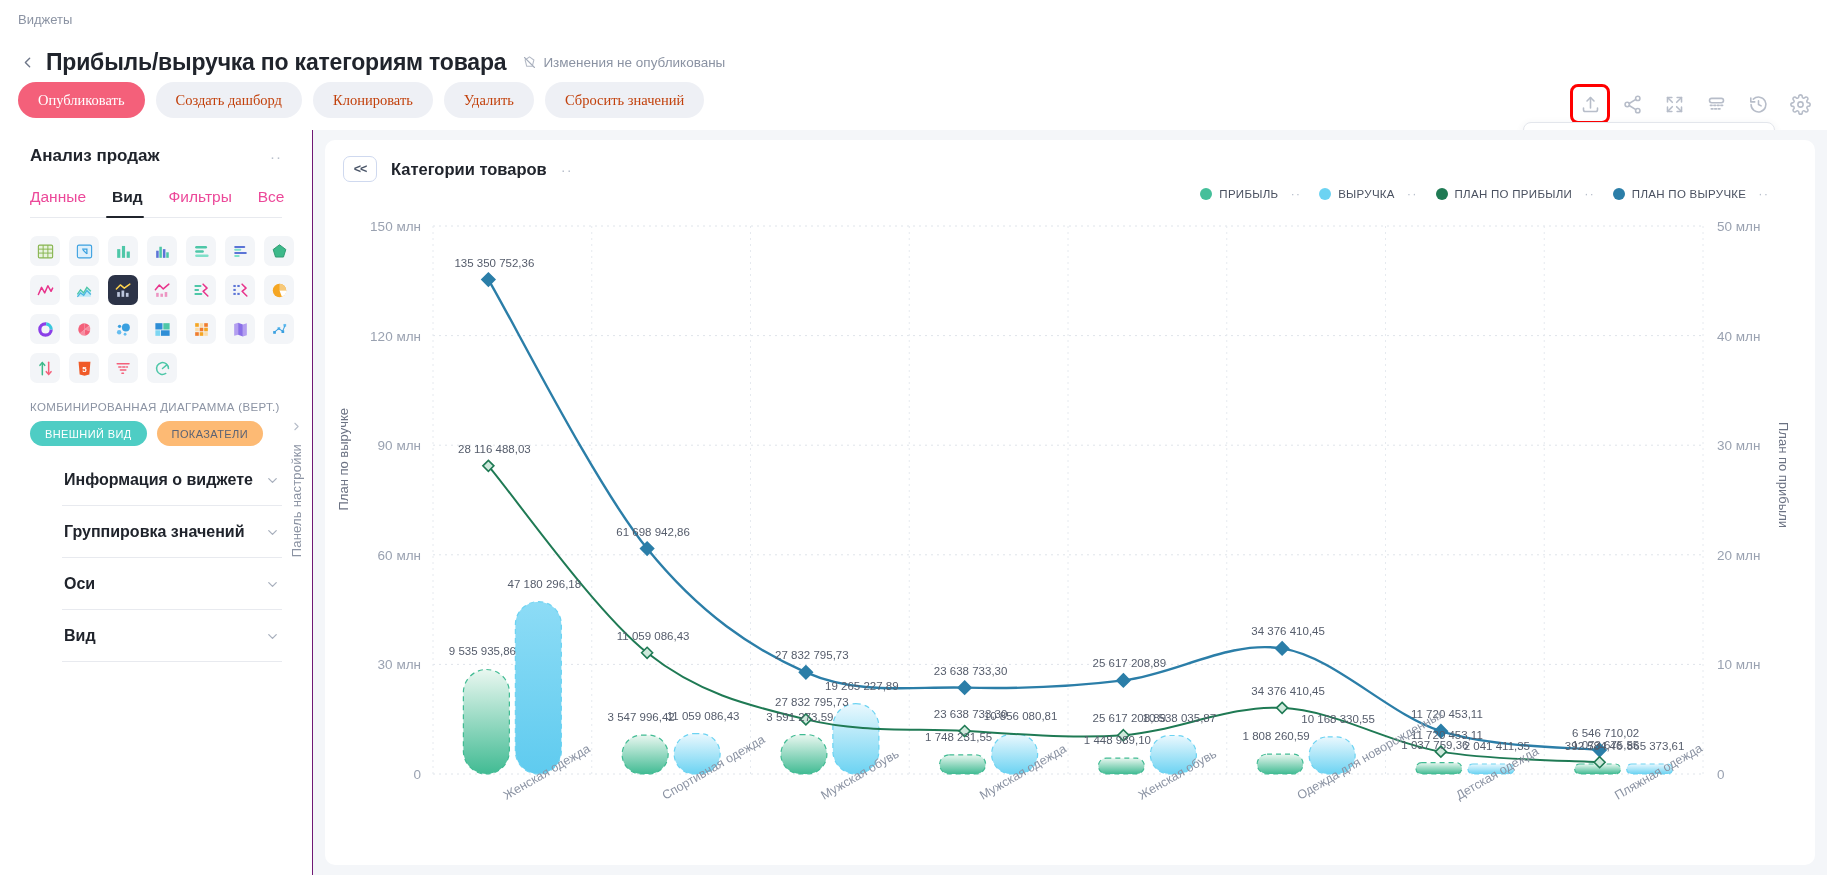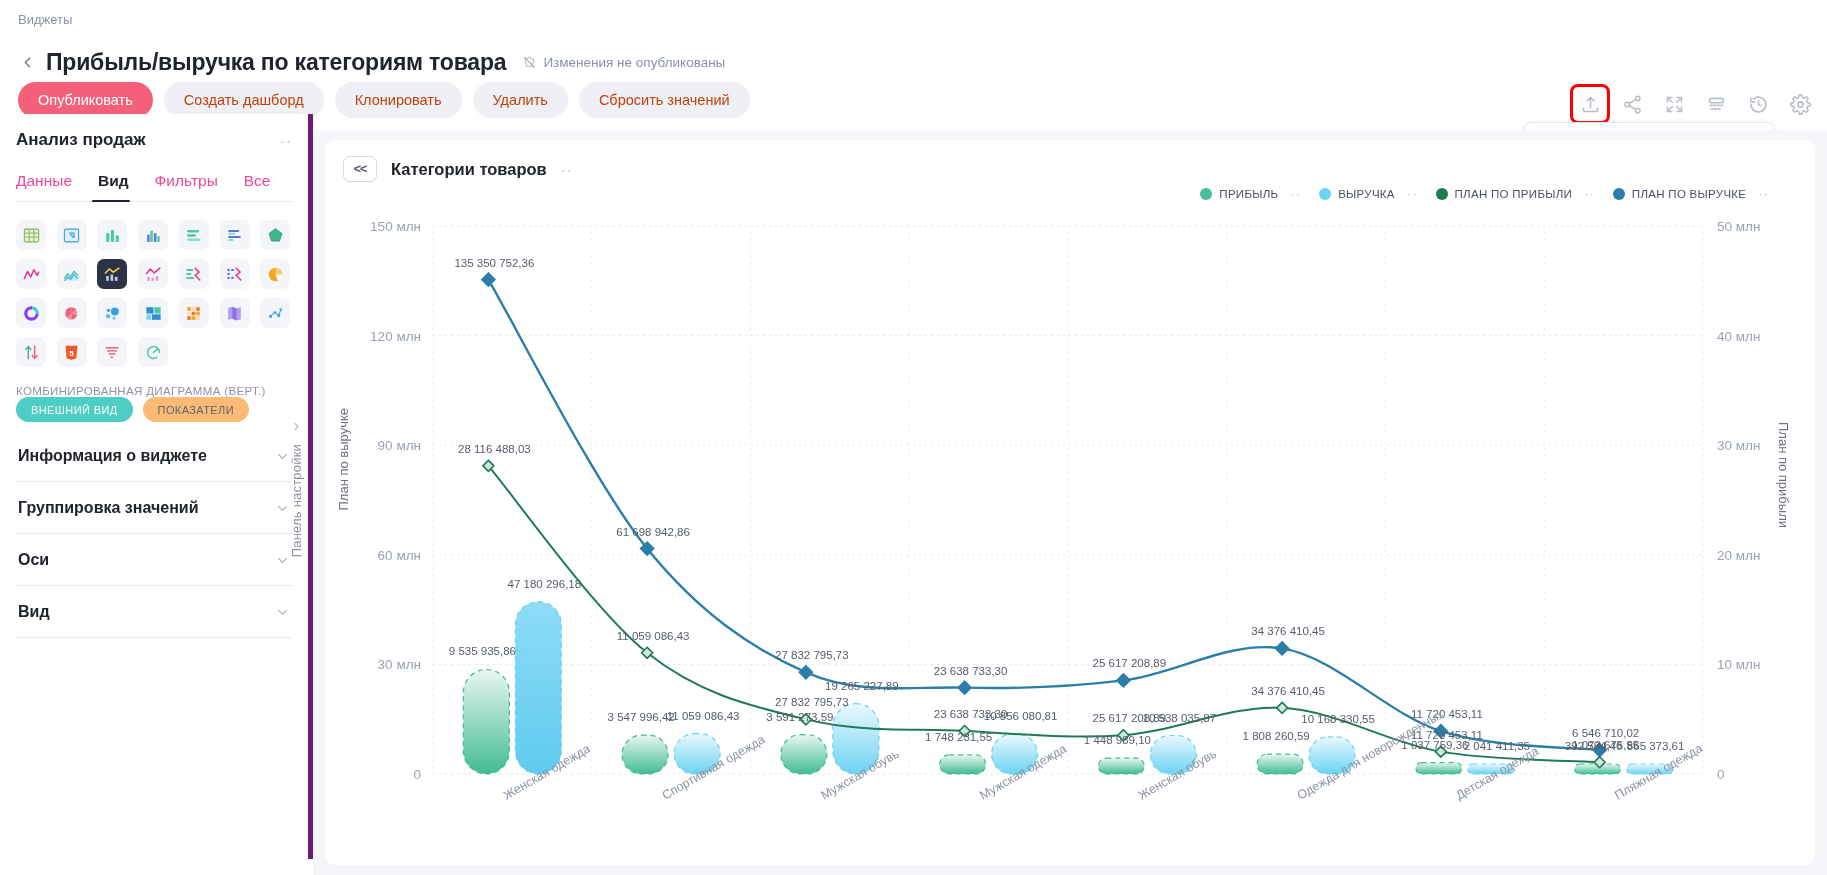--- a/index.html
+++ b/index.html
@@ -32,21 +32,21 @@
     letter-spacing: -0.2px;
   }
   .unpub {
     display: flex; align-items: center; gap: 6px;
     font-size: 13.5px; color: #8b93a3; margin-left: 6px;
   }
   .unpub-icon { width: 15px; height: 15px; color: #a6adbb; display:block; }
 
   .btn-row {
     position: absolute; left: 18px; top: 82px;
-    display: flex; gap: 11px; align-items: flex-end;
+    display: flex; gap: 11px; align-items: flex-end; font-family: Liberation Serif, serif;
   }
   .btn {
     height: 36px; border-radius: 18px; border: none;
     padding: 0 20px; font-size: 14.5px; cursor: pointer;
     background: #eef0f5; color: #c2410c;
     font-family: inherit; white-space: nowrap;
     display:flex; align-items:center; justify-content:center;
   }
   .btn.primary { background: #f4607a; color: #ffffff; }
 
@@ -84,24 +84,24 @@
   .mini-btn {
     width: 28px; height: 28px; border-radius: 7px;
     display: flex; align-items: center; justify-content: center;
     cursor: pointer; color: #9aa2b1;
   }
   .mini-btn.active { background: #4ecdc4; color: #ffffff; }
   .mini-btn svg { width: 18px; height: 18px; }
 
   
   .sidebar {
-    position: absolute; left: 0; top: 114px;
+    position: absolute; left: 0; top: 130px;
     width: 313px; height: 745px;
-    background: #ffffff; border-right: 5px solid #701a75;
-    padding: 0 16px;
+    background: #ffffff; border-right: 1px solid #701a75;
+    padding: 0 30px;
   }
   .sb-head {
     display: flex; align-items: center; justify-content: space-between;
     padding-top: 16px;
   }
   .sb-title { font-size: 17px; font-weight: 600; color: #20242c; }
   .dots { color: #b9c0cc; font-size: 15px; letter-spacing: 1px; cursor: pointer; line-height: 1;}
 
   .tabs {
     display: flex; gap: 26px; margin-top: 22px;
@@ -126,35 +126,36 @@
     background: #f3f5f8; display: flex; align-items: center;
     justify-content: center; cursor: pointer; overflow:hidden;
   }
   .ct.selected { background: #2c3347; }
   .ct svg { width: 19px; height: 19px; display:block; }
 
   .ct-name {
     margin-top: 18px; font-size: 11.5px; color: #8b93a3;
     letter-spacing: .35px; text-transform: uppercase;
   }
-  .pill-row { display: flex; gap: 10px; margin-top: 0; }
+  .pill-row { display: flex; gap: 10px; margin-top: 8px; }
   .pill {
     height: 25px; padding: 0 15px; border-radius: 13px;
     font-size: 11px; letter-spacing: .4px; cursor: pointer;
     background: #fdba74; color: #5b6374;
     display:flex; align-items:center;
   }
   .pill.active { background: #4ecdc4; color: #ffffff; }
 
   .accordion { margin-top: 8px; }
   .acc-item {
     border-bottom: 1px solid #e8eaef;
     padding: 17px 2px 16px 2px;
     display: flex; align-items: center; justify-content: space-between;
     cursor: pointer;
+    margin-left: 32px;
   }
   .acc-label { font-size: 16px; font-weight: 600; color: #20242c; }
   .acc-chev { color: #a8b0bd; width:15px;height:15px; }
 
   
   .panel-handle {
     position: absolute; left: 289px; top: 420px;
     display: flex; flex-direction: column; align-items: center; gap: 8px;
     cursor: pointer;
   }

